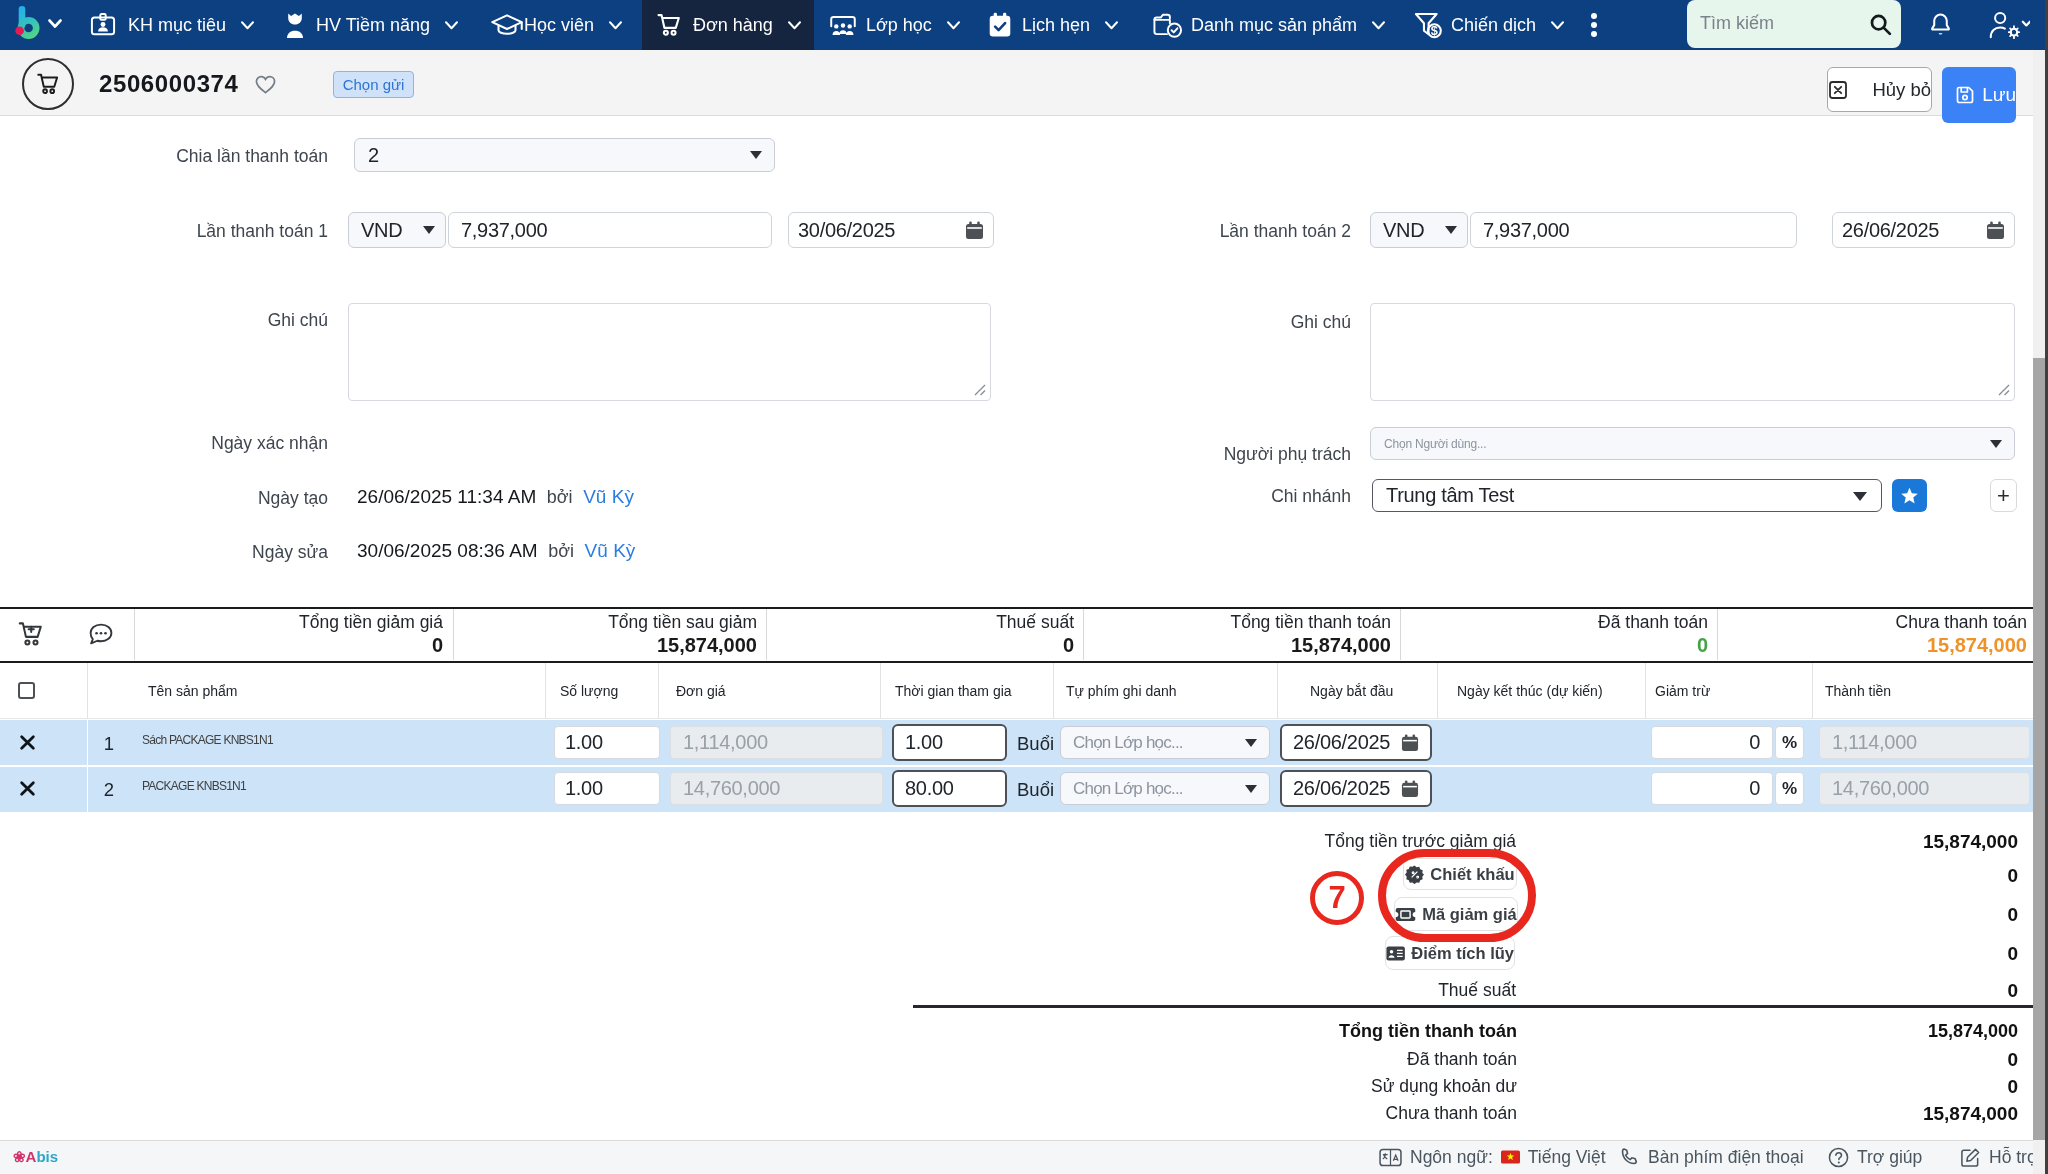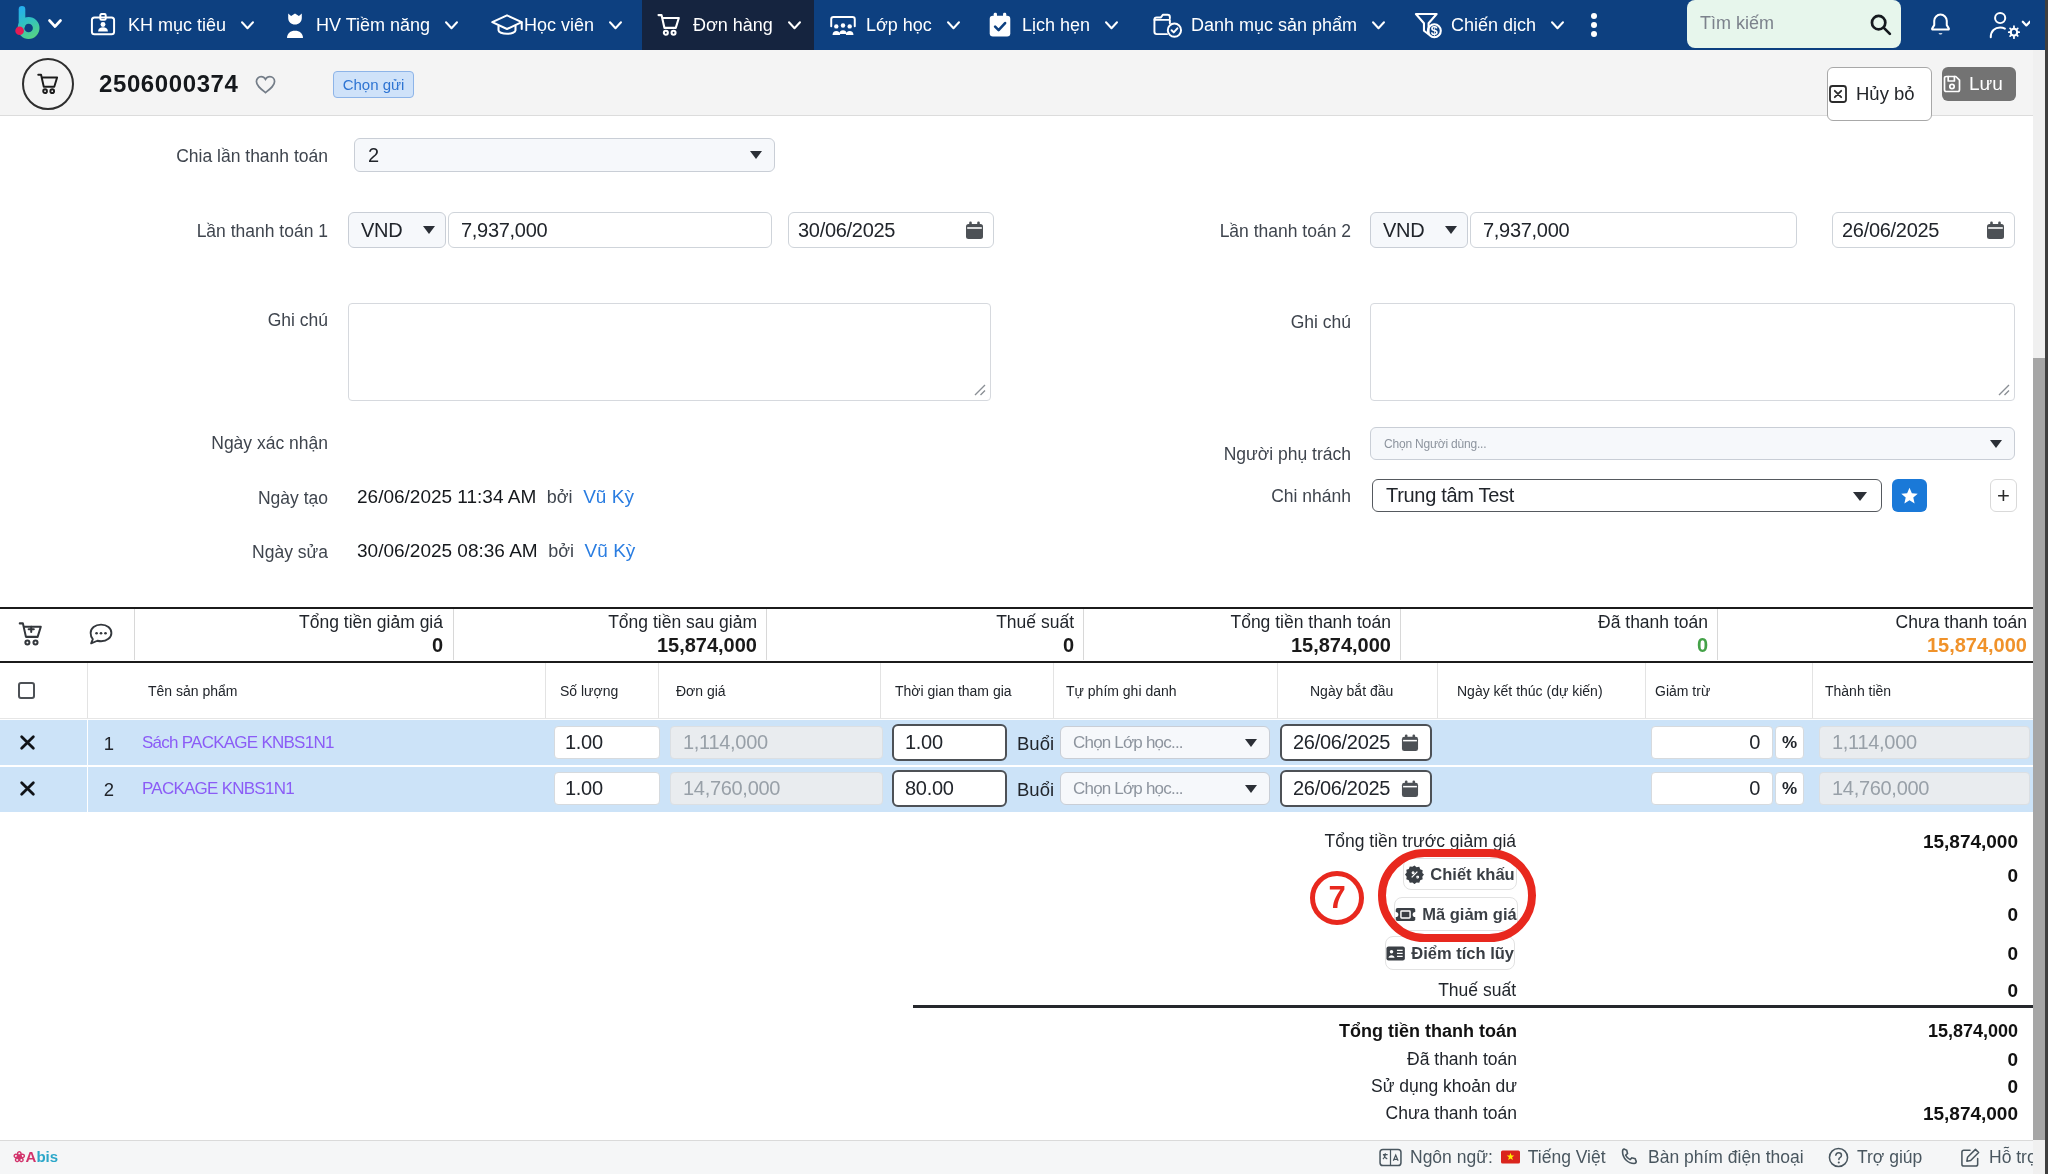--- a/index.html
+++ b/index.html
@@ -25,21 +25,21 @@
 
 #strip{position:absolute;left:0;top:607px;width:2033px;height:56px;background:#fff;border-top:2.5px solid #1b1b1b;border-bottom:2.5px solid #1b1b1b}
 .vsep{position:absolute;top:609px;height:51px;width:1px;background:#d8d8d8}
 .scell{position:absolute;text-align:right}
 .scell .l1{font-size:17.5px;color:#21252b;line-height:17px}
 .scell .l2{font-size:20px;font-weight:bold;margin-top:4px;line-height:20px}
 
 .hsep{position:absolute;top:663px;height:56px;width:1px;background:#e3e3e3}
 .th{position:absolute;top:683px;font-size:14px;color:#21252b;white-space:nowrap}
 .rowbg{position:absolute;left:0;width:2033px;height:45px;background:#cce3f8}
-.rlink{position:absolute;font-size:17px;letter-spacing:-0.75px;color:#8b5cf6;white-space:nowrap}
+.rlink{position:absolute;font-size:12px;letter-spacing:-0.75px;color:#404040;white-space:nowrap}
 .rtxt{position:absolute;font-size:18.5px;color:#21252b;white-space:nowrap}
 
 .tlbl{position:absolute;text-align:right;font-size:17.5px;color:#21252b;white-space:nowrap}
 .tval{position:absolute;text-align:right;font-size:19px;font-weight:bold;color:#111;white-space:nowrap}
 .tbtn{position:absolute;background:#fff;border:1px solid #e2e2e2;border-radius:8px;display:flex;align-items:center;justify-content:center;font-size:16.5px;font-weight:bold;color:#3a3f45;gap:6px;white-space:nowrap}
 
 #footer{position:absolute;left:0;top:1140px;width:2048px;height:34px;background:#f5f6f7;border-top:1px solid #dadada}
 .fitem{position:absolute;top:1140px;height:34px;display:flex;align-items:center;color:#49565f;font-size:17.5px;gap:8px;white-space:nowrap}
 
 #sbtrack{position:absolute;left:2033px;top:50px;width:12px;height:1124px;background:#f0f0f0}
@@ -204,28 +204,28 @@
     <path d="M3 3.5 h2.6 l2.5 11 h9.7 l2.6-8.5 H6.2"></path>
     <circle cx="9.3" cy="18.6" r="1.7"></circle>
     <circle cx="15.9" cy="18.6" r="1.7"></circle>
   </svg>
 <div class="abs" style="left:99px;top:70px;font-size:24px;font-weight:bold;color:#15181c;letter-spacing:.6px">2506000374</div>
 <svg class="abs" style="left:254px;top:74px" width="23" height="21" viewBox="0 0 24 22" fill="none" stroke="#747d88" stroke-width="1.8">
     <path d="M12 19.5 C7 15.5 2.5 12.2 2.5 7.8 2.5 4.9 4.7 2.8 7.4 2.8 c1.9 0 3.6 1 4.6 2.7 1-1.7 2.7-2.7 4.6-2.7 2.7 0 4.9 2.1 4.9 5 0 4.4-4.5 7.7-9.5 11.7 z"></path>
   </svg>
 <div class="abs" style="left:333px;top:71px;width:81px;height:27px;background:#cfe2f9;border:1px solid #8db4e8;border-radius:4px;color:#2e74d2;font-size:15px;display:flex;align-items:center;justify-content:center">Chọn gửi</div>
 
-<div class="abs flex" style="left:1827px;top:67px;width:105px;height:54px;background:#fff;border:1px solid #a8a8a8;border-radius:6px;justify-content:flex-start;gap:8px">
+<div class="abs flex" style="left:1827px;top:67px;width:105px;height:45px;background:#fff;border:1px solid #a8a8a8;border-radius:6px;justify-content:space-between;gap:8px">
 <svg width="20" height="20" viewBox="0 0 20 20" fill="none" stroke="#2b2b2b" stroke-width="1.8" stroke-linecap="round">
       <rect x="2" y="2" width="16" height="16" rx="2.5"></rect>
       <path d="M6.8 6.8 l6.4 6.4 M13.2 6.8 l-6.4 6.4"></path>
     </svg>
 <span style="font-size:18.5px;color:#23262a">Hủy bỏ</span>
 </div>
-<div class="abs flex" style="left:1942px;top:67px;width:74px;height:34px;background:#737373;border-radius:6px;justify-content:flex-start;gap:7px">
+<div class="abs flex" style="left:1942px;top:67px;width:74px;height:56px;background:#3b82f6;border-radius:6px;justify-content:flex-end;gap:7px">
 <svg width="20" height="20" viewBox="0 0 20 20" fill="none" stroke="#fff" stroke-width="1.7" stroke-linecap="round" stroke-linejoin="round">
       <path d="M2.5 4.2 c0-1 .7-1.7 1.7-1.7 h9.6 l3.7 3.7 v9.6 c0 1-.7 1.7-1.7 1.7 H4.2 c-1 0-1.7-.7-1.7-1.7 z"></path>
       <path d="M6.2 2.7 v4.3 h6.2 V2.7"></path>
       <circle cx="10" cy="12.5" r="2.2"></circle>
     </svg>
 <span style="font-size:19px;color:#fff">Lưu</span>
 </div>
 
 <div class="lbl" style="left:0;top:146px;width:328px">Chia lần thanh toán</div>
 <div class="sel" style="left:354px;top:138px;width:421px;height:34px;padding-left:13px">2<span class="car"></span></div>

